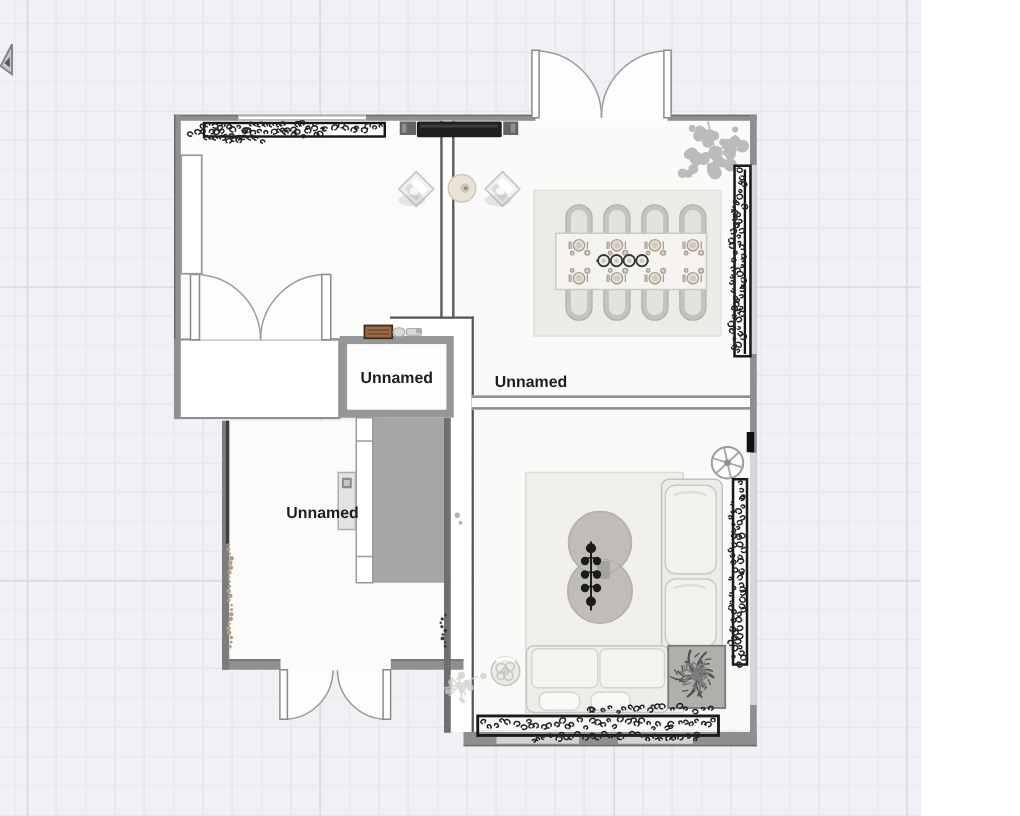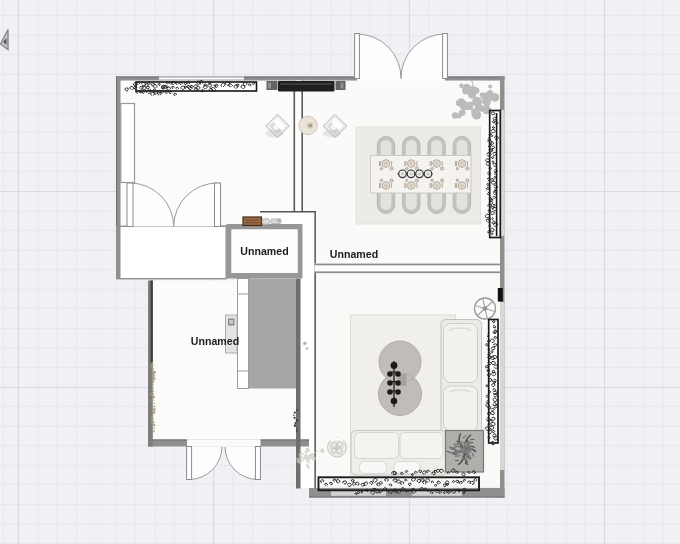--- a/index.html
+++ b/index.html
@@ -1,16 +1,16 @@
 <!DOCTYPE html>
 <html><head>
 <meta charset="utf-8">
 <style>
 html,body{margin:0;padding:0;}
-#stage{position:relative;width:680px;height:544px;overflow:hidden;
+#stage{position:relative;width:614px;height:544px;overflow:hidden;
 background-color:#f1f1f5;
 background-image:
  repeating-linear-gradient(to right, #e6e6ec 0px, #e6e6ec 1px, transparent 1px, transparent 19.56px),
  repeating-linear-gradient(to bottom, #e6e6ec 0px, #e6e6ec 1px, transparent 1px, transparent 19.56px);
 background-position: 17.5px 14.9px;
 font-family:"Liberation Sans", sans-serif;-webkit-font-smoothing:antialiased;}
 .mv{position:absolute;top:0;width:1px;height:544px;background:#dadae3;}
 .mh{position:absolute;left:0;width:680px;height:1px;background:#dadae3;}
 </style>
 </head>

